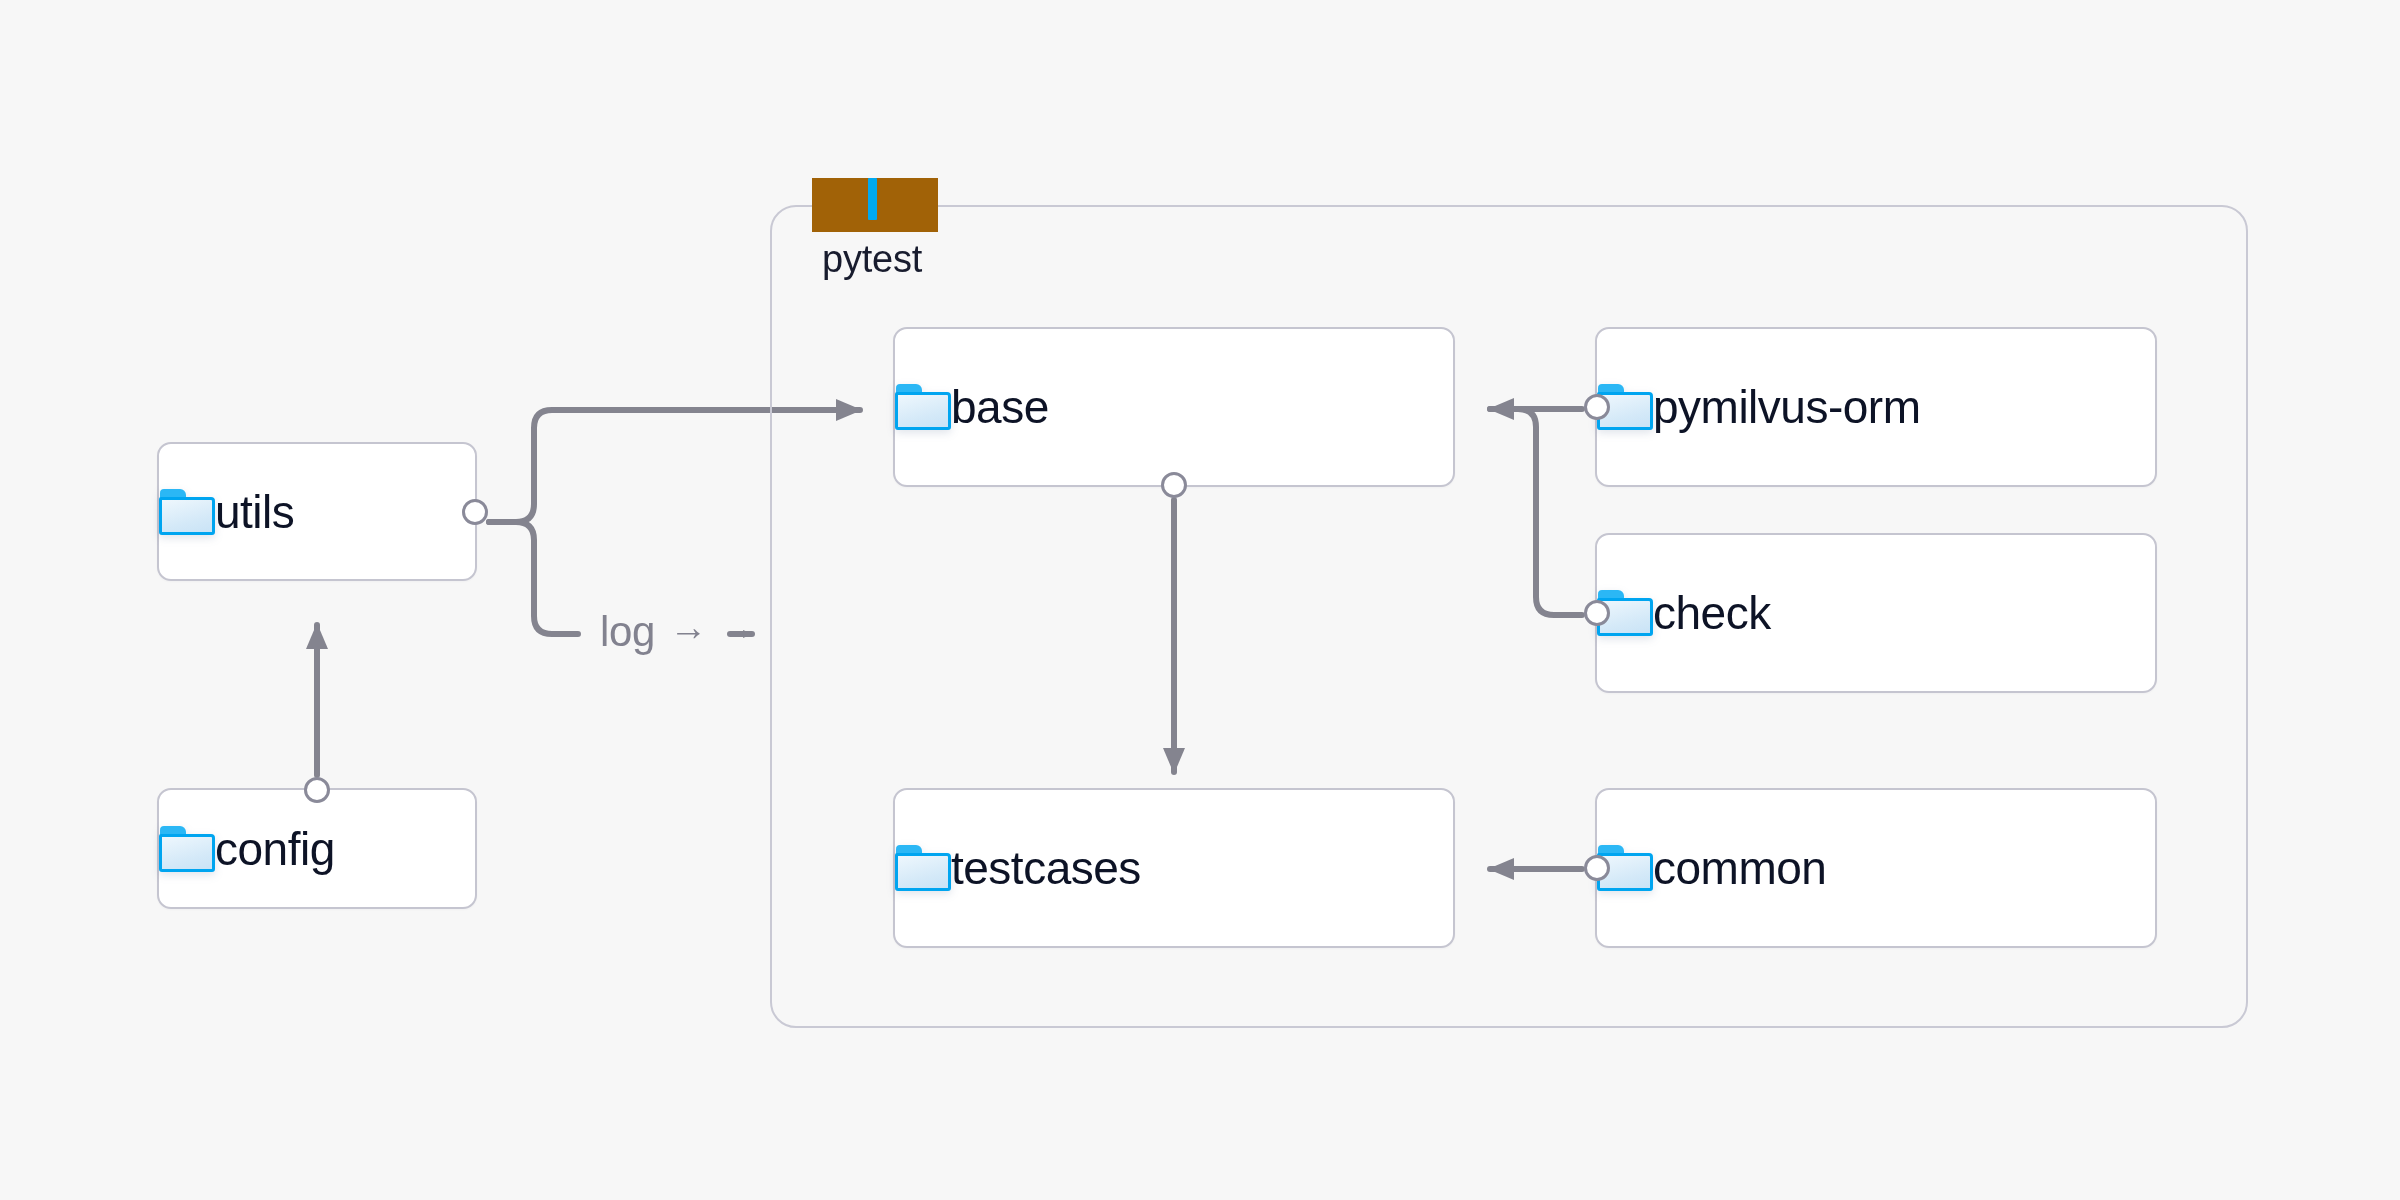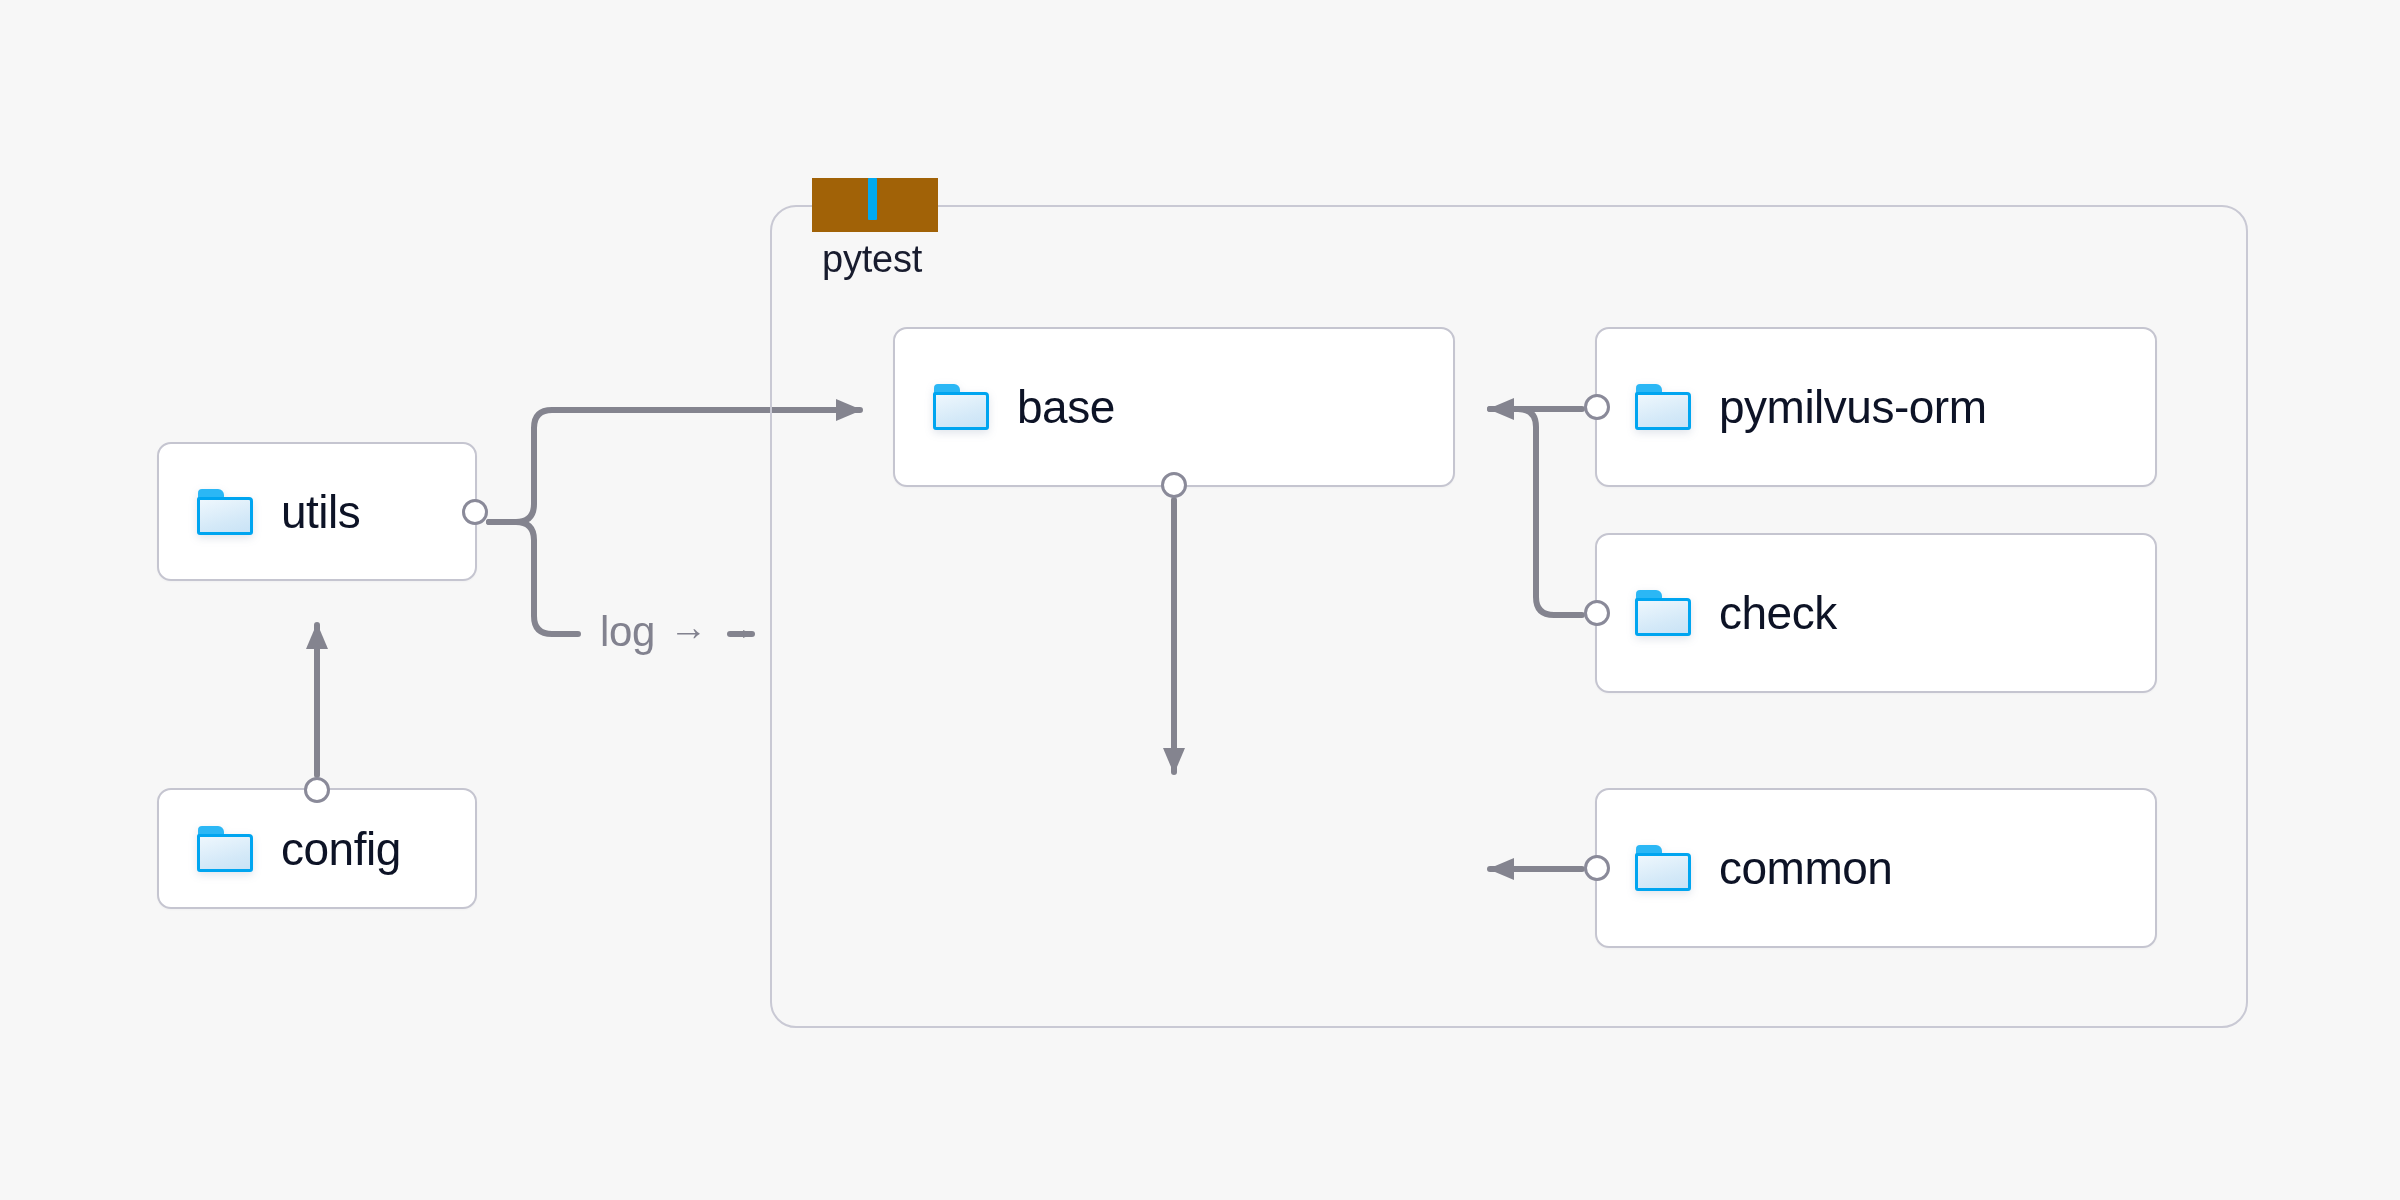--- a/index.html
+++ b/index.html
@@ -54,22 +54,20 @@
     white-space: nowrap;
   }
   
   .node {
     position: absolute;
     background: #ffffff;
     border: 2px solid #c5c5d0;
     border-radius: 14px;
     display: flex;
     align-items: center;
-    padding-left: 38px;
-    gap: 28px;
     box-shadow: 0 1px 2px rgba(30,30,60,0.03);
   }
   .node-label {
     font-size: 46px;
     color: #0d1326;
     letter-spacing: -0.5px;
     white-space: nowrap;
   }
   
   .folder-icon {
@@ -191,20 +189,27 @@
 
   <div class="node" style="left:893px; top:327px; width:562px; height:160px;">
     <span class="folder-icon">
       <span class="tab"></span>
         <span class="body"></span>
     </span>
     <span class="node-label">base</span>
     <span class="port" style="left:50%; bottom:-13px; transform:translateX(-50%);"></span>
   </div>
 
+  <div class="node" style="left:893px; top:788px; width:562px; height:160px;">
+    <span class="folder-icon">
+      <span class="tab"></span>
+        <span class="body"></span>
+    </span>
+    <span class="node-label">testcases</span>
+  </div>
 
   <div class="node" style="left:1595px; top:327px; width:562px; height:160px;">
     <span class="folder-icon">
       <span class="tab"></span>
         <span class="body"></span>
     </span>
     <span class="node-label">pymilvus-orm</span>
     <span class="port" style="left:-13px; top:50%; transform:translateY(-50%);"></span>
   </div>
 

